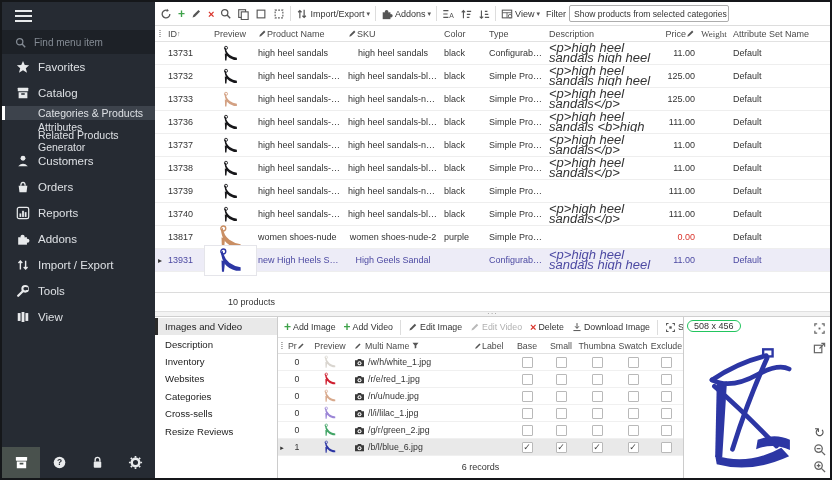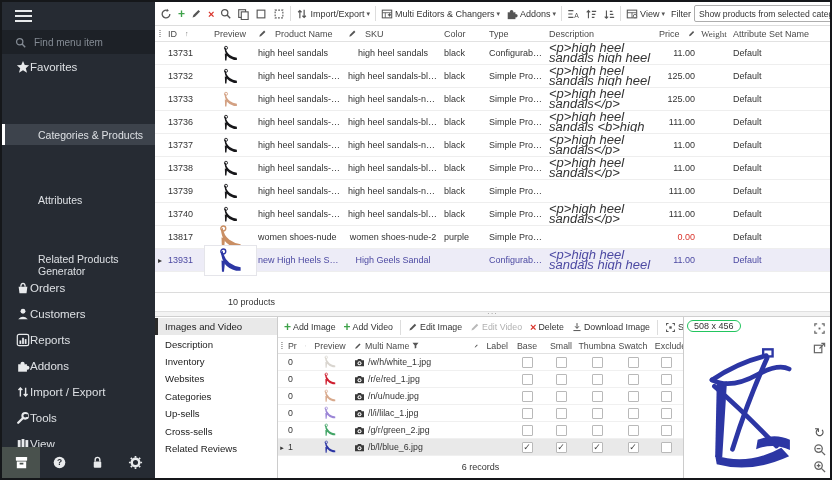--- a/index.html
+++ b/index.html
@@ -9,23 +9,23 @@
   svg{display:block;}
 
   
   .sidebar{width:153px;flex-shrink:0;background:#262b33;color:#dde0e4;display:flex;flex-direction:column;}
   .burger{height:28px;display:flex;align-items:center;padding-left:13px;flex-shrink:0;}
   .burger-bars{display:flex;flex-direction:column;gap:3px;}
   .burger-bars span{width:17px;height:2px;background:#e8eaec;}
   .side-search{height:24px;background:#1d2127;display:flex;align-items:center;gap:8px;padding-left:13px;
                color:#848b94;font-size:10px;flex-shrink:0;}
   .nav{flex:1;overflow:hidden;}
-  .nav-item{height:26px;display:flex;align-items:center;gap:0;padding-left:13px;font-size:11.5px;cursor:default;}
+  .nav-item{height:26px;display:flex;align-items:center;gap:8px;padding-left:13px;font-size:11.5px;cursor:default;}
   .nav-item .nicon{width:15px;display:flex;justify-content:center;}
-  .nav-child{height:21px;display:flex;align-items:center;padding-left:36px;font-size:10.5px;margin-top:44px;}
+  .nav-child{height:14px;display:flex;align-items:center;padding-left:36px;font-size:10.5px;}
   .nav-child[data-active="true"]{background:#3d434c;border-left:3px solid #fff;padding-left:33px;}
   .side-bottom{height:31px;display:flex;align-items:stretch;flex-shrink:0;}
   .sb-active{width:38px;background:#49514d;display:flex;align-items:center;justify-content:center;}
   .sb-rest{flex:1;display:flex;align-items:center;justify-content:space-around;}
 
   
   .content{flex:1;min-width:0;display:flex;flex-direction:column;}
 
   .toolbar{height:24px;border-bottom:1px solid #ddd;display:flex;align-items:center;padding:0 2px;
            font-size:9px;color:#333;flex-shrink:0;white-space:nowrap;overflow:hidden;}
@@ -42,21 +42,21 @@
   .c-id{width:40px;}
   .c-preview{width:50px;display:flex;justify-content:center;overflow:visible;}
   .c-name{width:90px;}
   .c-sku{width:96px;text-align:center;}
   .c-color{width:45px;}
   .c-type{width:60px;}
   .c-desc{width:110px;}
   .c-price{width:42px;text-align:right;}
   .c-weight{width:32px;font-family:Liberation Serif, serif;}
   .c-attr{flex:1;}
-  .hdr{display:flex;align-items:center;gap:8px;}
+  .hdr{display:flex;align-items:center;gap:0;}
   .grow{height:23px;display:flex;align-items:center;border-bottom:1px solid #eeeeee;font-size:9px;color:#333;}
   .grow[data-selected="true"]{background:#edecf7;color:#4c49a2;}
   .grow[data-selected="true"] .c-marker::after{content:"▸";font-size:8px;color:#333;}
   .grow .c-desc{white-space:normal;line-height:10px;font-size:13px;max-height:20px;font-style:italic;}
   .c-price[data-zero="true"]{color:#d9342b;}
   .pthumb{display:flex;align-items:center;justify-content:center;color:#17171a;}
   .pthumb svg{width:17px;height:17px;}
   .pthumb[data-big="true"] svg{width:27px;height:27px;}
   .pthumb[data-boxed="true"]{background:#fff;border:1px solid #e5e5ea;padding:1px 12px;}
 
@@ -75,21 +75,21 @@
   .tab[data-active="true"]{background:#e9e9e9;border-left:3px solid #2b2b2b;padding-left:7px;}
 
   .images{flex:1;min-width:0;display:flex;flex-direction:column;border-right:1px solid #ccc;}
   .img-toolbar{height:21px;display:flex;align-items:center;gap:2px;padding:0 3px;border-bottom:1px solid #e2e2e2;
                font-size:8.8px;flex-shrink:0;white-space:nowrap;overflow:hidden;}
   .disabled{color:#b0b0b0;}
   .img-header{height:16px;display:flex;align-items:center;font-size:8.8px;color:#4a4a4a;
               border-bottom:1px solid #e2e2e2;flex-shrink:0;}
   .ic{padding:0 2px;overflow:hidden;white-space:nowrap;flex-shrink:0;}
   .ic-marker{width:8px;padding:0;text-align:center;}
-  .ic-pr{width:22px;text-align:left;}
+  .ic-pr{width:22px;text-align:center;}
   .ic-preview{width:44px;display:flex;justify-content:center;}
   .ic-file{width:120px;display:flex;align-items:center;gap:3px;}
   .ic-label{width:38px;}
   .ic-base,.ic-small,.ic-swatch{width:34px;display:flex;justify-content:center;}
   .ic-thumb{width:38px;display:flex;justify-content:center;}
   .ic-excl{width:33px;display:flex;justify-content:center;}
   .irow{height:17px;display:flex;align-items:center;border-bottom:1px solid #f0f0f0;font-size:8.8px;color:#333;}
   .irow[data-selected="true"]{background:#e9e9e9;}
   .irow[data-selected="true"] .ic-marker::after{content:"▸";font-size:7px;color:#333;}
   .ithumb{display:flex;align-items:center;justify-content:center;}
@@ -290,49 +290,57 @@
     </div>
     <div class="nav">
       <div class="nav-item">
         <span class="nicon">
             <svg width="14" height="14" style="color:#e8eaec">
               <use href="#sym-star"></use>
             </svg>
           </span>
         <span>Favorites</span>
       </div>
+      <div class="nav-item">
+        <span class="nicon">
+            <svg width="14" height="14" style="color:#e8eaec">
+              <use href="#sym-catalog"></use>
+            </svg>
+          </span>
+        <span>Catalog</span>
+      </div>
       <div>
 
           <div class="nav-child" data-active="true">
             <span>Categories &amp; Products</span>
           </div>
 
           <div class="nav-child" data-active="false">
             <span>Attributes</span>
           </div>
 
           <div class="nav-child" data-active="false">
             <span>Related Products Generator</span>
           </div>
         </div>
+      <div class="nav-item">
+        <span class="nicon">
+            <svg width="14" height="14" style="color:#e8eaec">
+              <use href="#sym-customers"></use>
+            </svg>
+          </span>
+        <span>Customers</span>
+      </div>
       <div class="nav-item">
         <span class="nicon">
             <svg width="14" height="14" style="color:#e8eaec">
               <use href="#sym-orders"></use>
             </svg>
           </span>
         <span>Orders</span>
-      </div>
-      <div class="nav-item">
-        <span class="nicon">
-            <svg width="14" height="14" style="color:#e8eaec">
-              <use href="#sym-customers"></use>
-            </svg>
-          </span>
-        <span>Customers</span>
       </div>
       <div class="nav-item">
         <span class="nicon">
             <svg width="14" height="14" style="color:#e8eaec">
               <use href="#sym-reports"></use>
             </svg>
           </span>
         <span>Reports</span>
       </div>
       <div class="nav-item">
@@ -425,27 +433,20 @@
         </span>
       <span class="tsep"></span>
       <span class="tbtn">
         <svg width="12" height="12" class="tg">
             <use href="#sym-updown"></use>
           </svg>
         <span>Import/Export</span>
           <span class="caret">▾</span>
       </span>
       <span class="tsep"></span>
-      <span class="tbtn">
-        <svg width="12" height="12" class="tg">
-            <use href="#sym-table-edit"></use>
-          </svg>
-        <span>Multi Editors &amp; Changers</span>
-          <span class="caret">▾</span>
-      </span>
       <span class="tbtn">
         <svg width="12" height="12" class="tg">
             <use href="#sym-puzzle"></use>
           </svg>
         <span>Addons</span>
           <span class="caret">▾</span>
       </span>
       <span class="tsep"></span>
       <span class="tbtn">
           <svg width="12" height="12" class="tg">
@@ -749,30 +750,27 @@
 
           <div class="tab" data-active="false">
             <span>Websites</span>
           </div>
 
           <div class="tab" data-active="false">
             <span>Categories</span>
           </div>
 
 
-          <div class="tab" data-active="false">
-            <span>Up-sells</span>
-          </div>
 
           <div class="tab" data-active="false">
             <span>Cross-sells</span>
           </div>
 
           <div class="tab" data-active="false">
-            <span>Related Reviews</span>
+            <span>Resize Reviews</span>
           </div>
         </div>
 
       <div class="images">
         <div class="img-toolbar">
           <span class="tbtn">
               <span class="tgreen">+</span>
               <span>Add Image</span>
             </span>
           <span class="tbtn">

